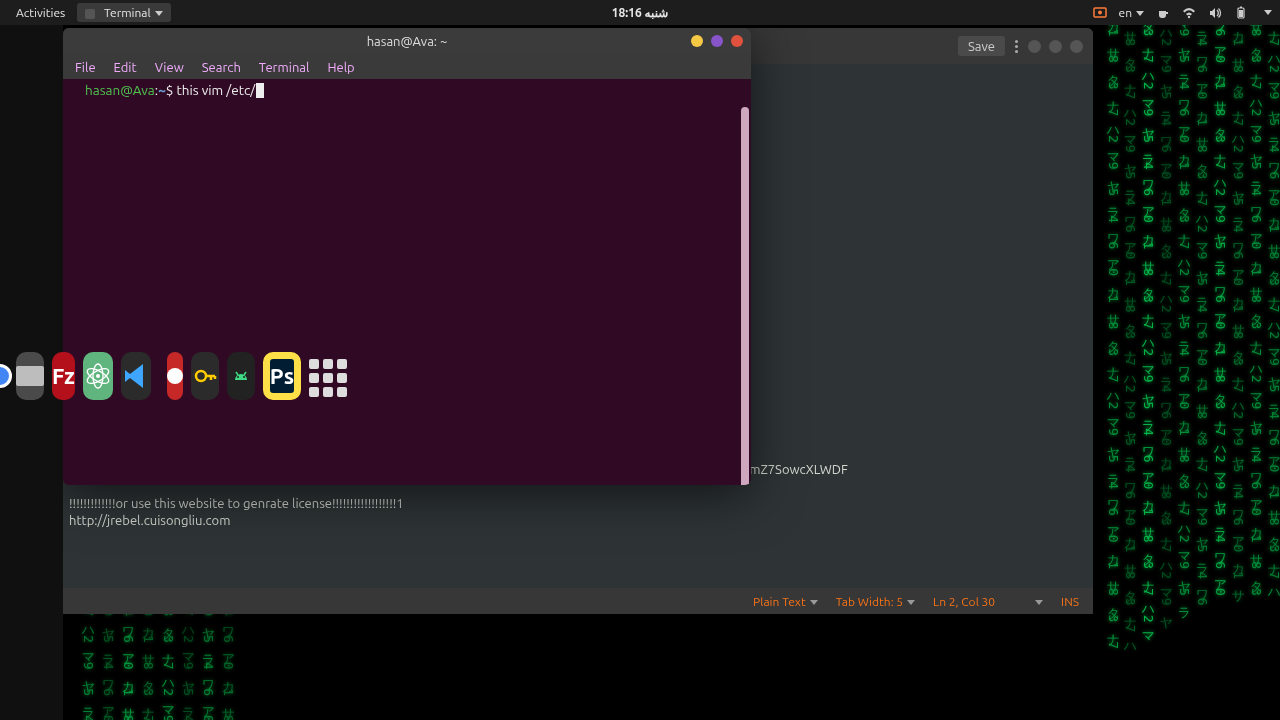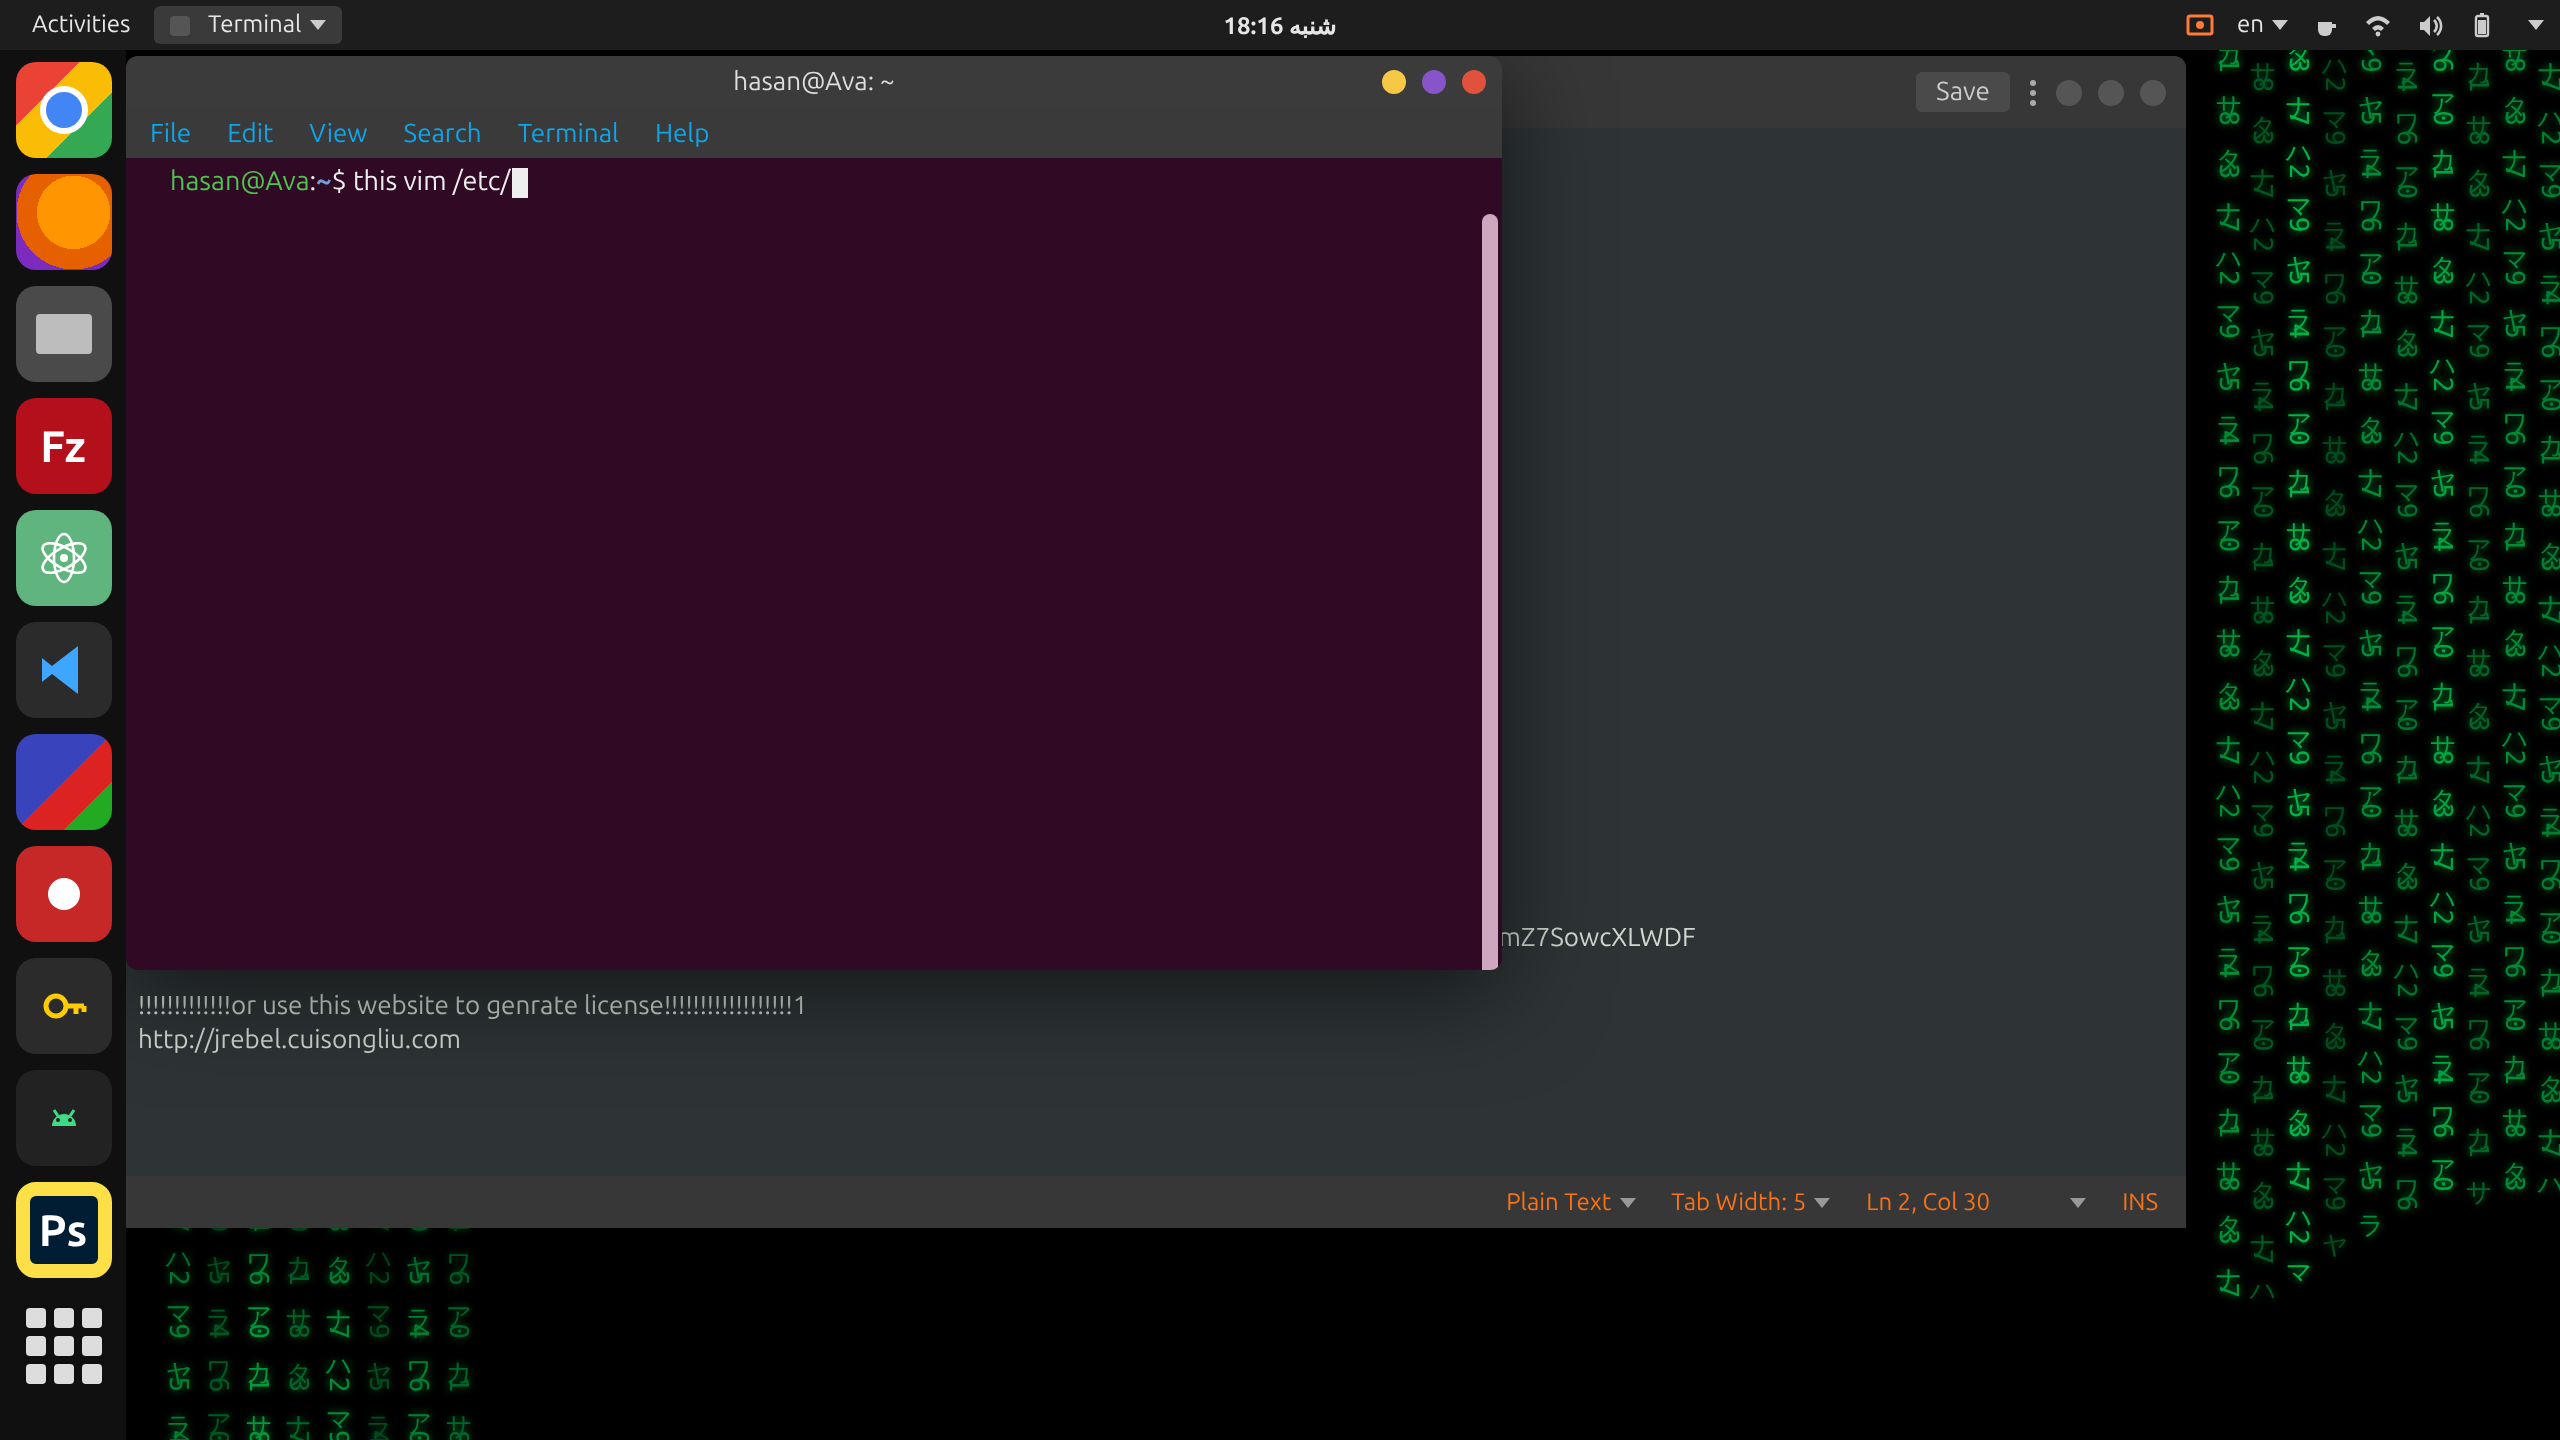--- a/index.html
+++ b/index.html
@@ -29,21 +29,21 @@
 .top-panel .item { padding: 3px 8px; cursor: pointer; }
 .top-panel .item.active { background: #3a3a3a; border-radius: 3px; }
 .top-panel .center { position: absolute; left: 50%; transform: translateX(-50%); font-weight: bold; }
 .top-panel .right { margin-left: auto; display: flex; gap: 12px; align-items: center; }
 .tri-down { display:inline-block; margin-left:4px; border-left:4px solid transparent; border-right:4px solid transparent; border-top:5px solid #ccc; vertical-align: middle;}
 .sys-icon { width:14px; height:14px; display:inline-flex; align-items:center; justify-content:center; }
 
 
 .dock {
   position: absolute; left: 0; top: 25px; width: 63px; height: 695px;
-  background: rgba(20,20,20,0.78); display: flex; flex-direction: column;
+  background: rgba(20,20,20,0.78); display: flex; flex-direction: row;
   align-items: center; padding-top: 6px; gap: 8px;
 }
 .dock .app {
   width: 48px; height: 48px; border-radius: 10px;
   display: flex; align-items: center; justify-content: center;
   font-size: 22px; font-weight: bold; color: #fff; cursor: pointer;
 }
 .dock .apps-grid {
   width: 44px; height: 44px; display: grid; grid-template-columns: repeat(3,10px);
   grid-template-rows: repeat(3,10px); gap: 4px; justify-content:center; align-content:center;
@@ -98,21 +98,21 @@
 }
 .term-title {
   height: 26px; background:#3b3b3b; display:flex; align-items:center;
   justify-content:center; color:#ddd; font-size:13px; position:relative;
 }
 .term-title .t-btns{position:absolute; right:8px; display:flex; gap:8px;}
 .term-title .t-btns span{width:12px;height:12px;border-radius:50%;}
 .t-min{background:#f6c945;} .t-max{background:#8754c9;} .t-close{background:#e0513e;}
 .term-menu {
   height:25px; background:#3a3a3a; display:flex; align-items:center; gap:2px;
-  padding:0 4px; color:#0ea5e9; font-size:13px; font-family:"Ubuntu",sans-serif;
+  padding:0 4px; color:#f0abfc; font-size:13px; font-family:"Ubuntu",sans-serif;
 }
 .term-menu span{padding:3px 8px; cursor:pointer;}
 .term-body {
   padding: 3px 6px; font-family:"DejaVu Sans Mono","Consolas",monospace;
   font-size:13.5px; line-height:17px;
 }
 .term-body .prompt-user{color:#4fc24f; font-weight:normal;margin-left:16px;}
 .term-body .prompt-path{color:#6f9fd8; font-weight:bold;}
 .term-body .cmd{color:#eee;}
 .term-cursor{display:inline-block;width:8px;height:15px;background:#eee;vertical-align:text-bottom;margin-left:1px;}

